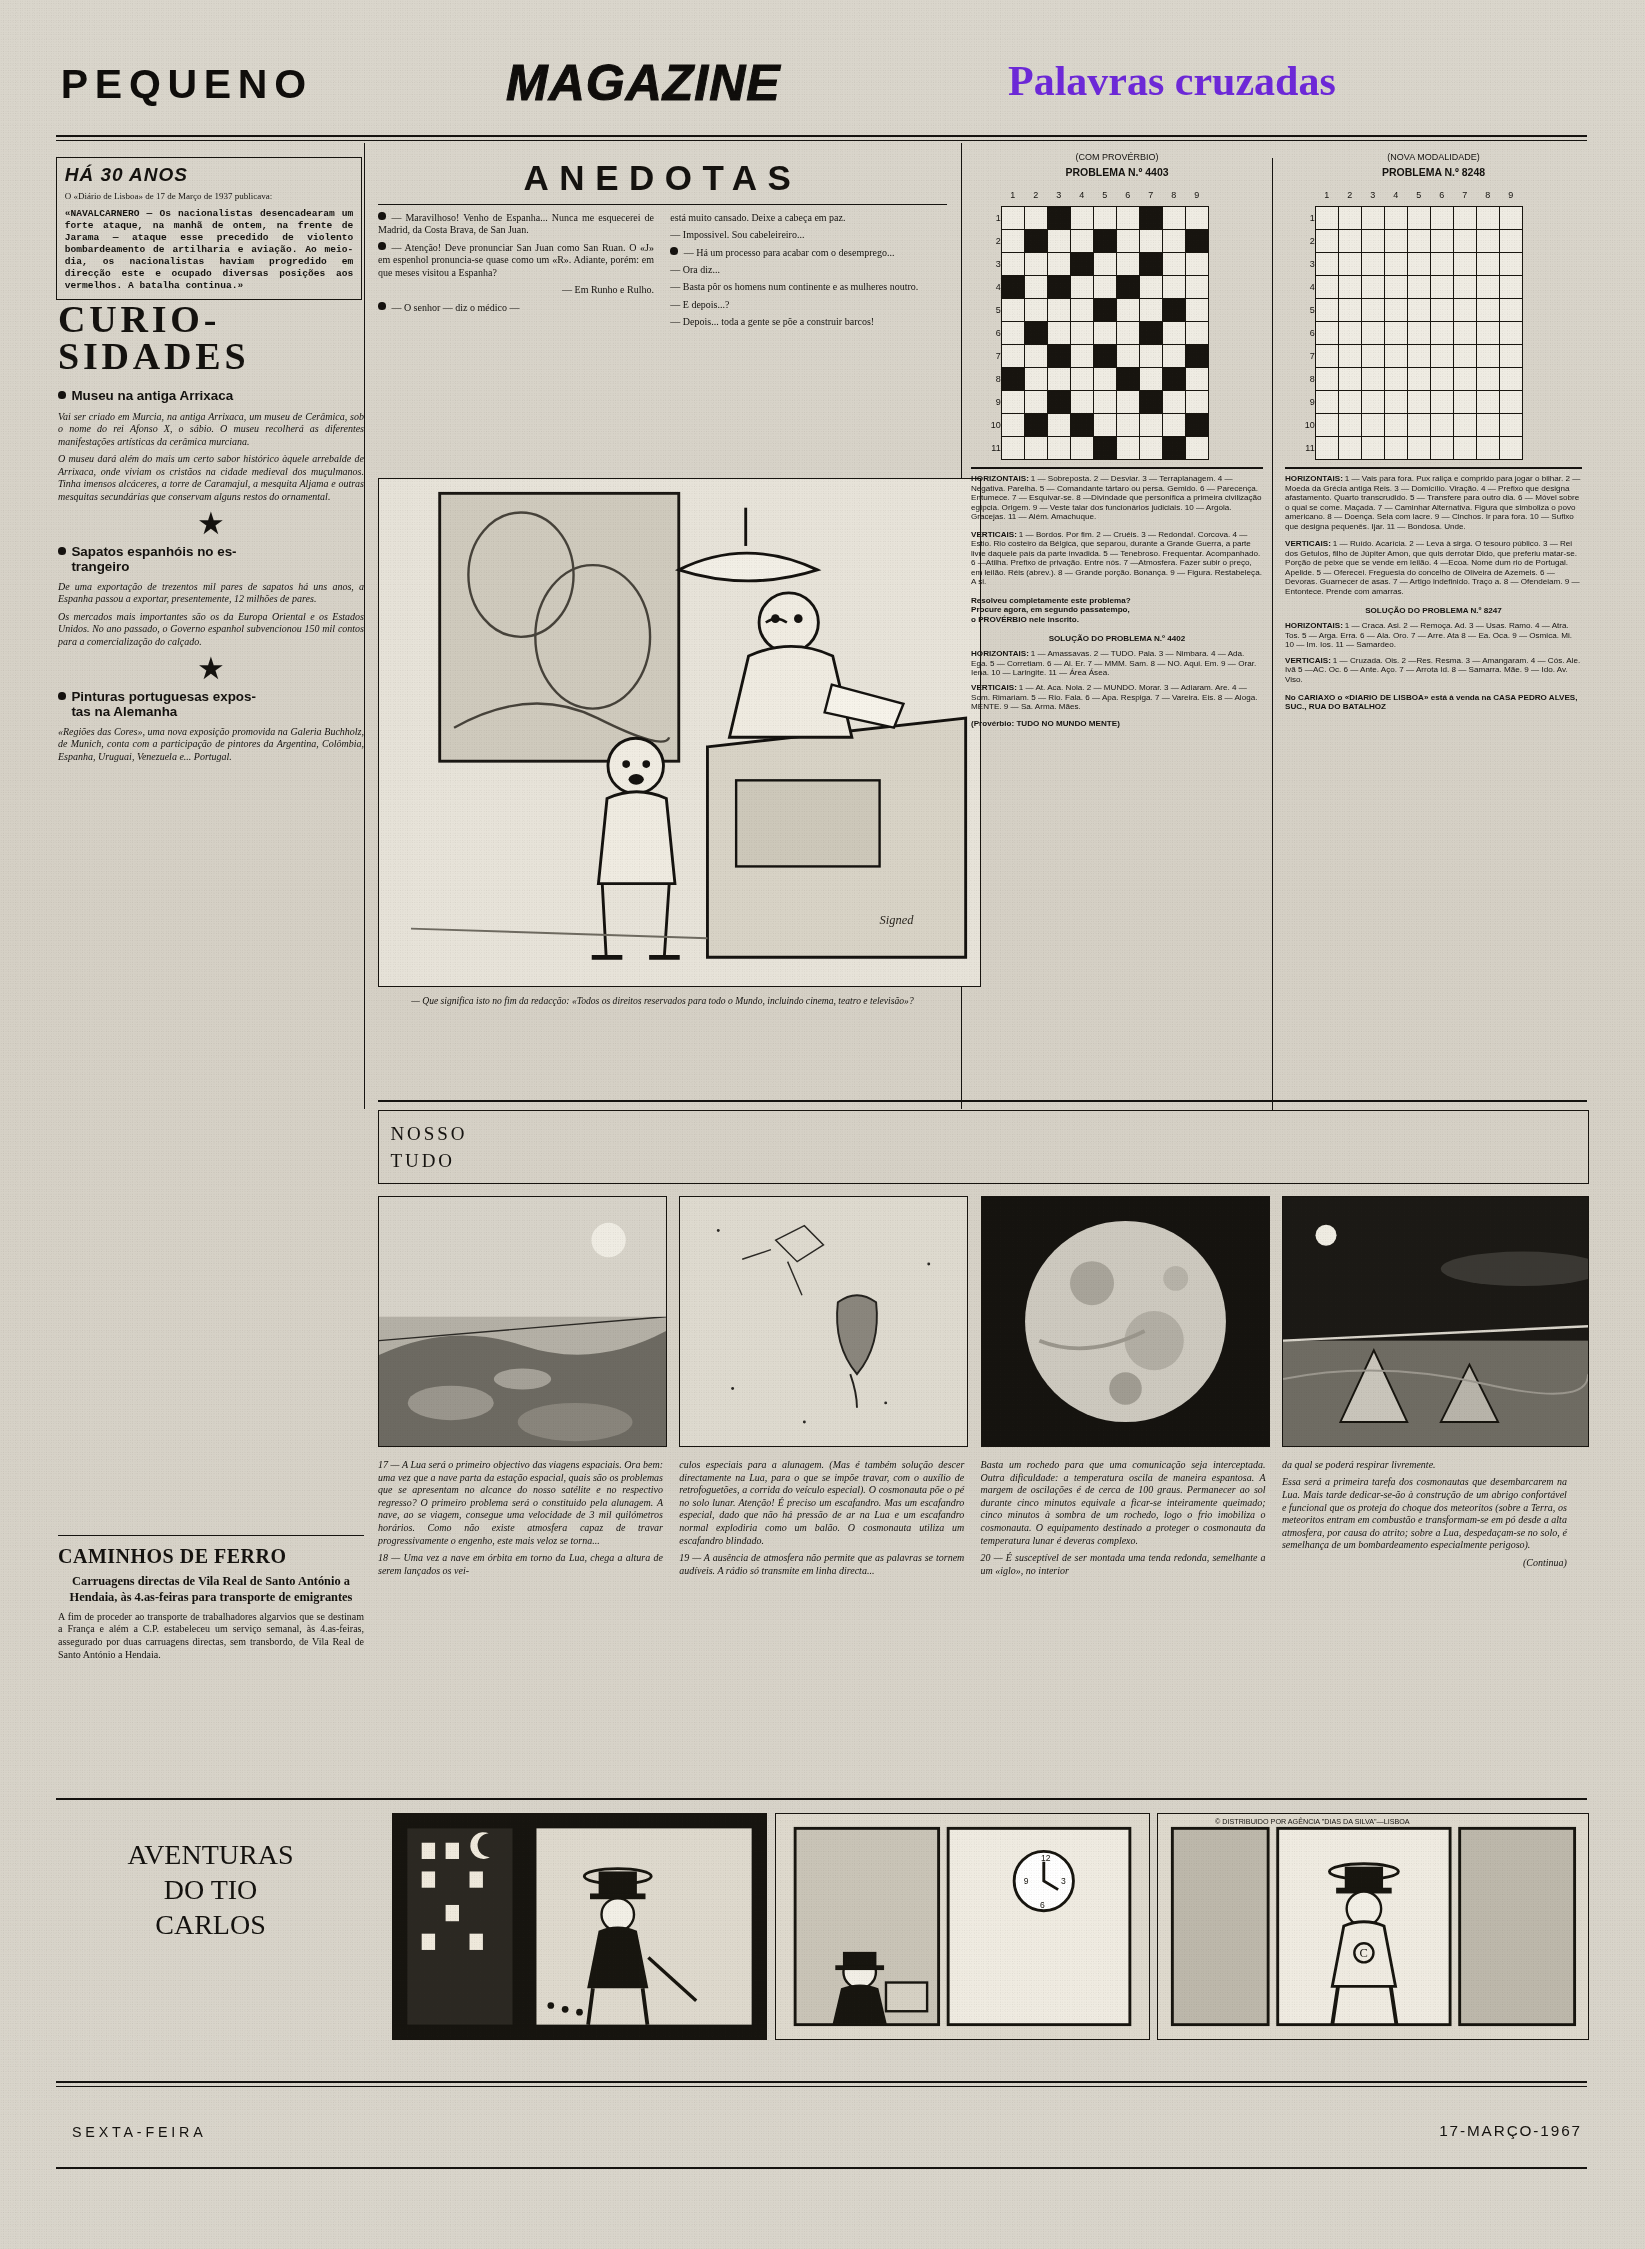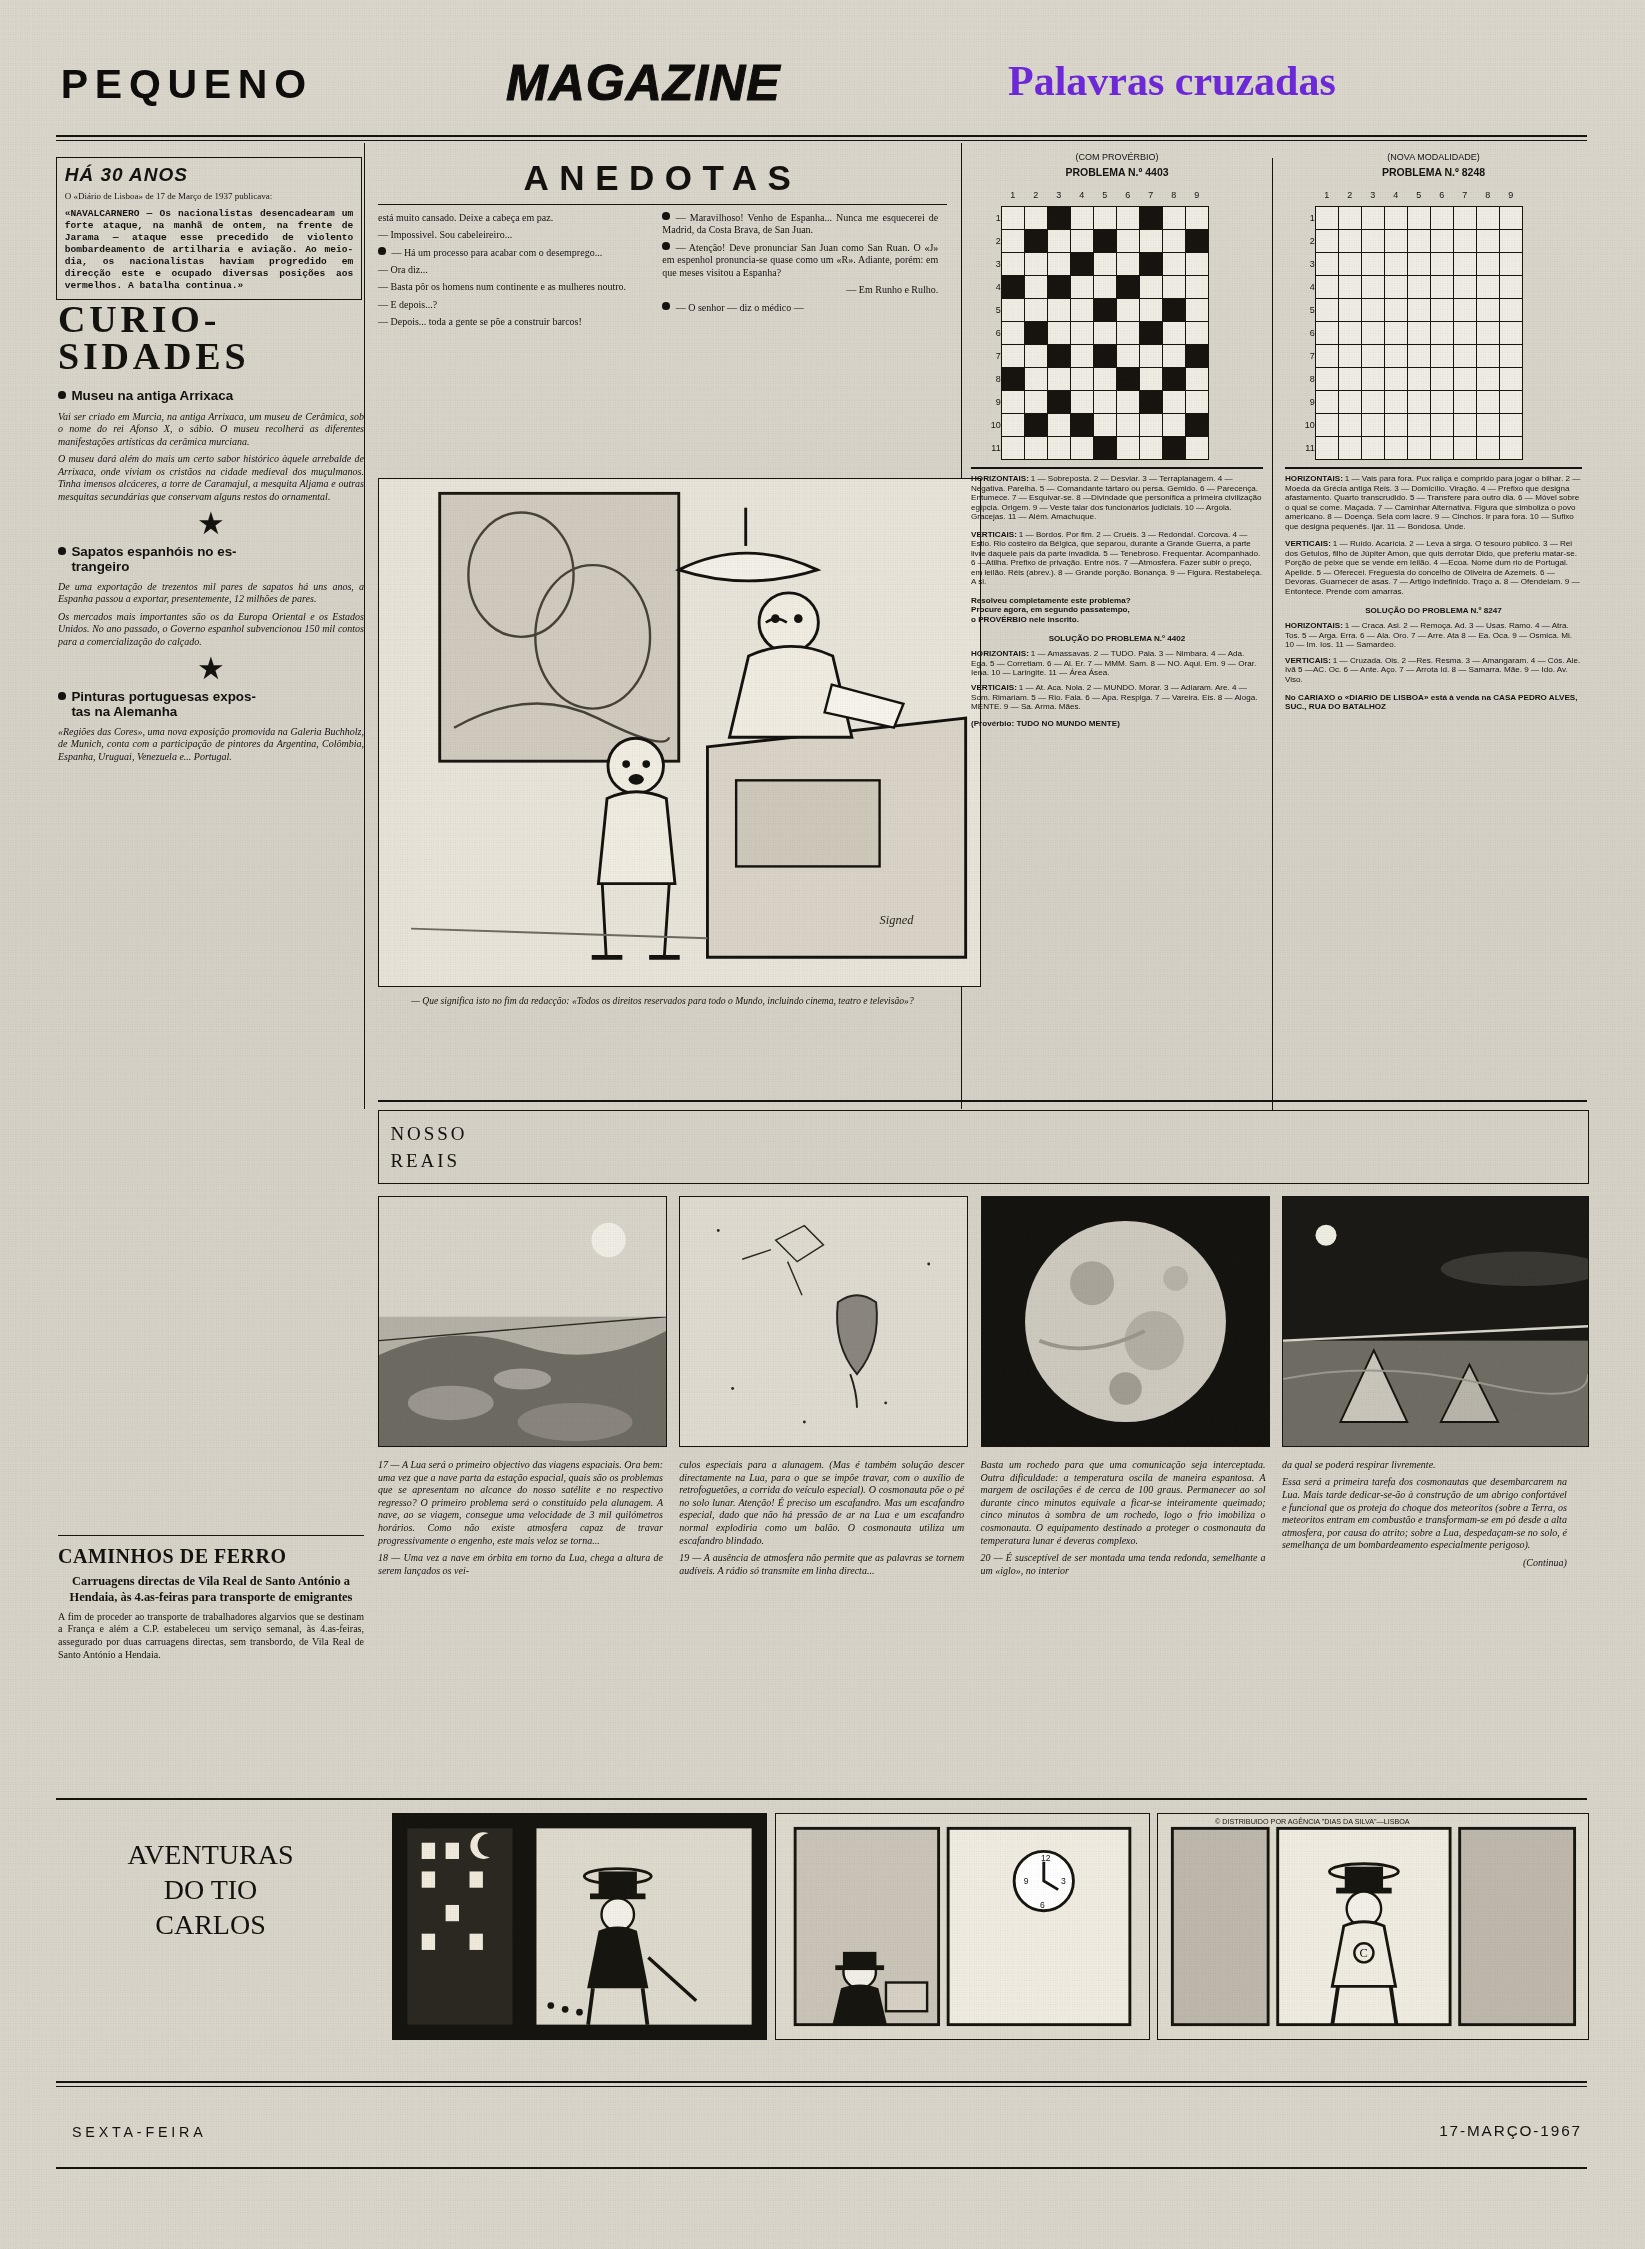--- a/index.html
+++ b/index.html
@@ -118,34 +118,34 @@
   <div style="position:absolute;left:58px;top:1545px;width:306px;">
     <div class="cfhead">CAMINHOS DE FERRO</div>
     <div class="b ctr" style="font-size:12.4px;line-height:1.3;margin-top:4.8px;">Carruagens directas de Vila Real de Santo António a Hendaia, às 4.as-feiras para transporte de emigrantes</div>
     <p class="body just" style="margin-top:5.7px;">A fim de proceder ao transporte de trabalhadores algarvios que se destinam a França e além a C.P. estabeleceu um serviço semanal, às 4.as-feiras, assegurado por duas carruagens directas, sem transbordo, de Vila Real de Santo António a Hendaia.</p>
   </div>
 
   <div style="position:absolute;left:378px;top:158px;width:569px;">
     <div class="anedotas ctr">ANEDOTAS</div>
     <div class="hr" style="position:relative;left:0;top:5.7px;width:569px;height:1.4px;"></div>
     <div style="display:flex;gap:16.3px;margin-top:12.4px;">
+      <div style="width:276px;">
+        <div class="body just" style="margin-bottom:4.8px;"><span class="bullet"></span><span>— Maravilhoso! Venho de Espanha... Nunca me esquecerei de Madrid, da Costa Brava, de San Juan.</span></div>
+        <div class="body just" style="margin-bottom:4.8px;"><span class="bullet"></span><span>— Atenção! Deve pronunciar San Juan como San Ruan. O «J» em espenhol pronuncia-se quase como um «R». Adiante, porém: em que meses visitou a Espanha?</span></div>
+        <div class="body just" style="margin-bottom:4.8px;text-align:right;">— Em Runho e Rulho.</div>
+        <div class="body just"><span class="bullet"></span><span>— O senhor — diz o médico —</span></div>
+      </div>
       <div style="width:268px;">
         <div class="body just" style="margin-bottom:4.8px;">está muito cansado. Deixe a cabeça em paz.</div>
         <div class="body just" style="margin-bottom:4.8px;">— Impossivel. Sou cabeleireiro...</div>
         <div class="body just" style="margin-bottom:4.8px;"><span class="bullet"></span><span>— Há um processo para acabar com o desemprego...</span></div>
         <div class="body just" style="margin-bottom:4.8px;">— Ora diz...</div>
         <div class="body just" style="margin-bottom:4.8px;">— Basta pôr os homens num continente e as mulheres noutro.</div>
         <div class="body just" style="margin-bottom:4.8px;">— E depois...?</div>
         <div class="body just">— Depois... toda a gente se põe a construir barcos!</div>
-      </div>
-      <div style="width:276px;">
-        <div class="body just" style="margin-bottom:4.8px;"><span class="bullet"></span><span>— Maravilhoso! Venho de Espanha... Nunca me esquecerei de Madrid, da Costa Brava, de San Juan.</span></div>
-        <div class="body just" style="margin-bottom:4.8px;"><span class="bullet"></span><span>— Atenção! Deve pronunciar San Juan como San Ruan. O «J» em espenhol pronuncia-se quase como um «R». Adiante, porém: em que meses visitou a Espanha?</span></div>
-        <div class="body just" style="margin-bottom:4.8px;text-align:right;">— Em Runho e Rulho.</div>
-        <div class="body just"><span class="bullet"></span><span>— O senhor — diz o médico —</span></div>
       </div>
     </div>
   </div>
 
   <div class="panel art" style="left:378px;top:478px;width:569px;height:507px;">
     <svg viewBox="0 0 1190 1060" width="569" height="507" preserveAspectRatio="none">
       <rect width="1190" height="1060" fill="#e7e3d9"></rect>
 
       <rect x="60" y="30" width="500" height="560" fill="#cfcabd" stroke="#1a1713" stroke-width="6"></rect>
       <ellipse cx="230" cy="200" rx="110" ry="130" fill="none" stroke="#46423a" stroke-width="5"></ellipse>
@@ -527,21 +527,21 @@
       <span class="sans b tiny">VERTICAIS:</span>
       <span class="sans tiny">1 — Cruzada. Ois. 2 —Res. Resma. 3 — Amangaram. 4 — Cós. Ale. Ivã 5 —AC. Oc. 6 — Ante. Aço. 7 — Arrota Id. 8 — Samarra. Mãe. 9 — Ido. Av. Viso.</span>
     </div>
     <div class="sans b tiny" style="margin-top:8.6px;">No CARIAXO o «DIARIO DE LISBOA» está à venda na CASA PEDRO ALVES, SUC., RUA DO BATALHOZ</div>
   </div>
 
   <div class="hr" style="left:378px;top:1100px;width:1209px;height:1.9px;"></div>
   <div style="position:absolute;left:378px;top:1110px;width:1209px;height:72px;border:1.4px solid #17140f;">
     <div class="factos" style="position:absolute;left:11.5px;top:8.6px;">
       <div>NOSSO</div>
-      <div>REAIS</div>
+      <div>TUDO</div>
     </div>
   </div>
 
   <div class="panel" style="left:378px;top:1196px;width:287px;height:249px;overflow:hidden;">
     <svg viewBox="0 0 600 520" width="287" height="249" preserveAspectRatio="none">
         <rect width="600" height="520" fill="#b4b0a6"></rect>
         <path d="M0 330 q150 -70 300 -20 t300 -30 L600 520 L0 520 Z" fill="#6d6a62"></path>
         <ellipse cx="150" cy="430" rx="90" ry="36" fill="#9a968d"></ellipse>
         <ellipse cx="410" cy="470" rx="120" ry="40" fill="#89857c"></ellipse>
         <ellipse cx="300" cy="380" rx="60" ry="22" fill="#a5a198"></ellipse>

